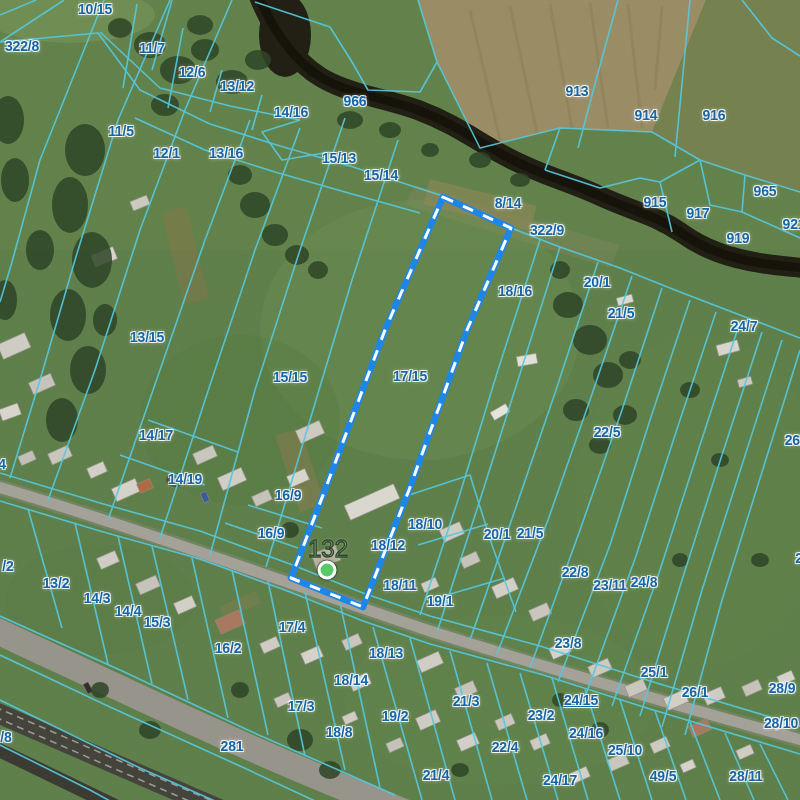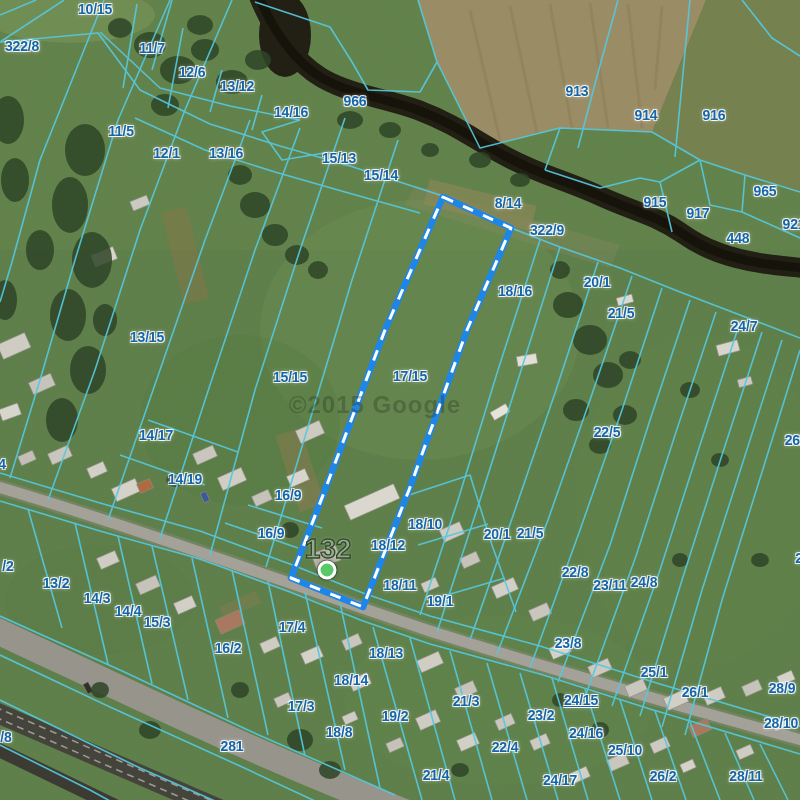--- a/index.html
+++ b/index.html
@@ -15,21 +15,21 @@
                 0 0 4px rgba(255,255,255,.85);
     pointer-events:auto;cursor:default;
   }
   .watermark{
     position:absolute;left:375px;top:405px;transform:translate(-50%,-50%);
     font-weight:bold;font-size:24px;color:rgba(25,35,20,.28);letter-spacing:1px;
     pointer-events:none;
   }
   .marker-label{
     position:absolute;left:328px;top:549px;transform:translate(-50%,-50%);
-    font-weight:bold;font-size:28px;color:#95aa8d;
+    font-weight:normal;font-size:24px;color:#95aa8d;
     -webkit-text-stroke:1.4px #2f4a2b;
     text-shadow:0 0 3px rgba(235,235,225,.6);
   }
   .marker-dot{
     position:absolute;left:327px;top:570px;transform:translate(-50%,-50%);
     width:13px;height:13px;border-radius:50%;
     background:#57c967;border:3px solid #ffffff;
     box-shadow:0 0 0 1px rgba(40,70,40,.55),0 0 4px rgba(0,0,0,.25);
   }
 </style>
@@ -287,42 +287,41 @@
     <polyline points="418,0 437,62"></polyline>
     <polygon points="443,197 511,228 467,330 409,490 363,607 291,578 325,490 385,330"></polygon>
   </g>
 
   <g fill="none" stroke-linejoin="round">
     <polygon points="443,197 511,228 467,330 409,490 363,607 291,578 325,490 385,330" stroke="#1d86e8" stroke-width="6.5"></polygon>
     <polygon points="443,197 511,228 467,330 409,490 363,607 291,578 325,490 385,330" stroke="#ffffff" stroke-width="3" stroke-dasharray="11 11"></polygon>
   </g>
 </svg>
 
-<div class="watermark">©2015 Google</div>
 
 <div id="labels">
       <div class="plabel" style="left: 95px; top: 9px;">10/15</div>
       <div class="plabel" style="left: 22px; top: 46px;">322/8</div>
       <div class="plabel" style="left: 152px; top: 48px;">11/7</div>
       <div class="plabel" style="left: 192px; top: 72px;">12/6</div>
       <div class="plabel" style="left: 237px; top: 86px;">13/12</div>
       <div class="plabel" style="left: 355px; top: 101px;">966</div>
       <div class="plabel" style="left: 291px; top: 112px;">14/16</div>
       <div class="plabel" style="left: 381px; top: 146px; margin-top: 29px;">15/14</div>
       <div class="plabel" style="left: 339px; top: 158px;">15/13</div>
       <div class="plabel" style="left: 121px; top: 131px;">11/5</div>
       <div class="plabel" style="left: 162px; top: 153px; padding-left: 9px;">12/1</div>
       <div class="plabel" style="left: 226px; top: 153px;">13/16</div>
       <div class="plabel" style="left: 577px; top: 91px;">913</div>
       <div class="plabel" style="left: 646px; top: 115px;">914</div>
       <div class="plabel" style="left: 714px; top: 115px;">916</div>
       <div class="plabel" style="left: 765px; top: 191px;">965</div>
       <div class="plabel" style="left: 655px; top: 202px;">915</div>
       <div class="plabel" style="left: 698px; top: 213px;">917</div>
-      <div class="plabel" style="left: 738px; top: 238px;">448</div>
+      <div class="plabel" style="left: 738px; top: 238px;">919</div>
       <div class="plabel" style="left: 794px; top: 224px;">921</div>
       <div class="plabel" style="left: 508px; top: 203px;">8/14</div>
       <div class="plabel" style="left: 547px; top: 230px;">322/9</div>
       <div class="plabel" style="left: 515px; top: 291px;">18/16</div>
       <div class="plabel" style="left: 597px; top: 282px;">20/1</div>
       <div class="plabel" style="left: 621px; top: 313px;">21/5</div>
       <div class="plabel" style="left: 728px; top: 326px; margin-left: 16px;">24/7</div>
       <div class="plabel" style="left: 607px; top: 432px;">22/5</div>
       <div class="plabel" style="left: 798px; top: 440px;">26/1</div>
       <div class="plabel" style="left: 147px; top: 337px;">13/15</div>
@@ -359,21 +358,21 @@
       <div class="plabel" style="left: 436px; top: 775px;">21/4</div>
       <div class="plabel" style="left: 505px; top: 747px;">22/4</div>
       <div class="plabel" style="left: 541px; top: 715px;">23/2</div>
       <div class="plabel" style="left: 568px; top: 643px;">23/8</div>
       <div class="plabel" style="left: 581px; top: 700px; text-decoration: underline;">24/15</div>
       <div class="plabel" style="left: 586px; top: 733px;">24/16</div>
       <div class="plabel" style="left: 625px; top: 750px;">25/10</div>
       <div class="plabel" style="left: 560px; top: 780px;">24/17</div>
       <div class="plabel" style="left: 654px; top: 672px;">25/1</div>
       <div class="plabel" style="left: 695px; top: 692px;">26/1</div>
-      <div class="plabel" style="left: 663px; top: 776px;">26/2</div>
+      <div class="plabel" style="left: 663px; top: 776px;">49/5</div>
       <div class="plabel" style="left: 746px; top: 776px;">28/11</div>
       <div class="plabel" style="left: 782px; top: 688px;">28/9</div>
       <div class="plabel" style="left: 781px; top: 723px;">28/10</div>
       <div class="plabel" style="left: 232px; top: 746px;">281</div>
       <div class="plabel" style="left: 6px; top: 737px;">/8</div>
     </div>
 
 <div>
   <div class="marker-label">132</div>
   <div class="marker-dot"></div>

